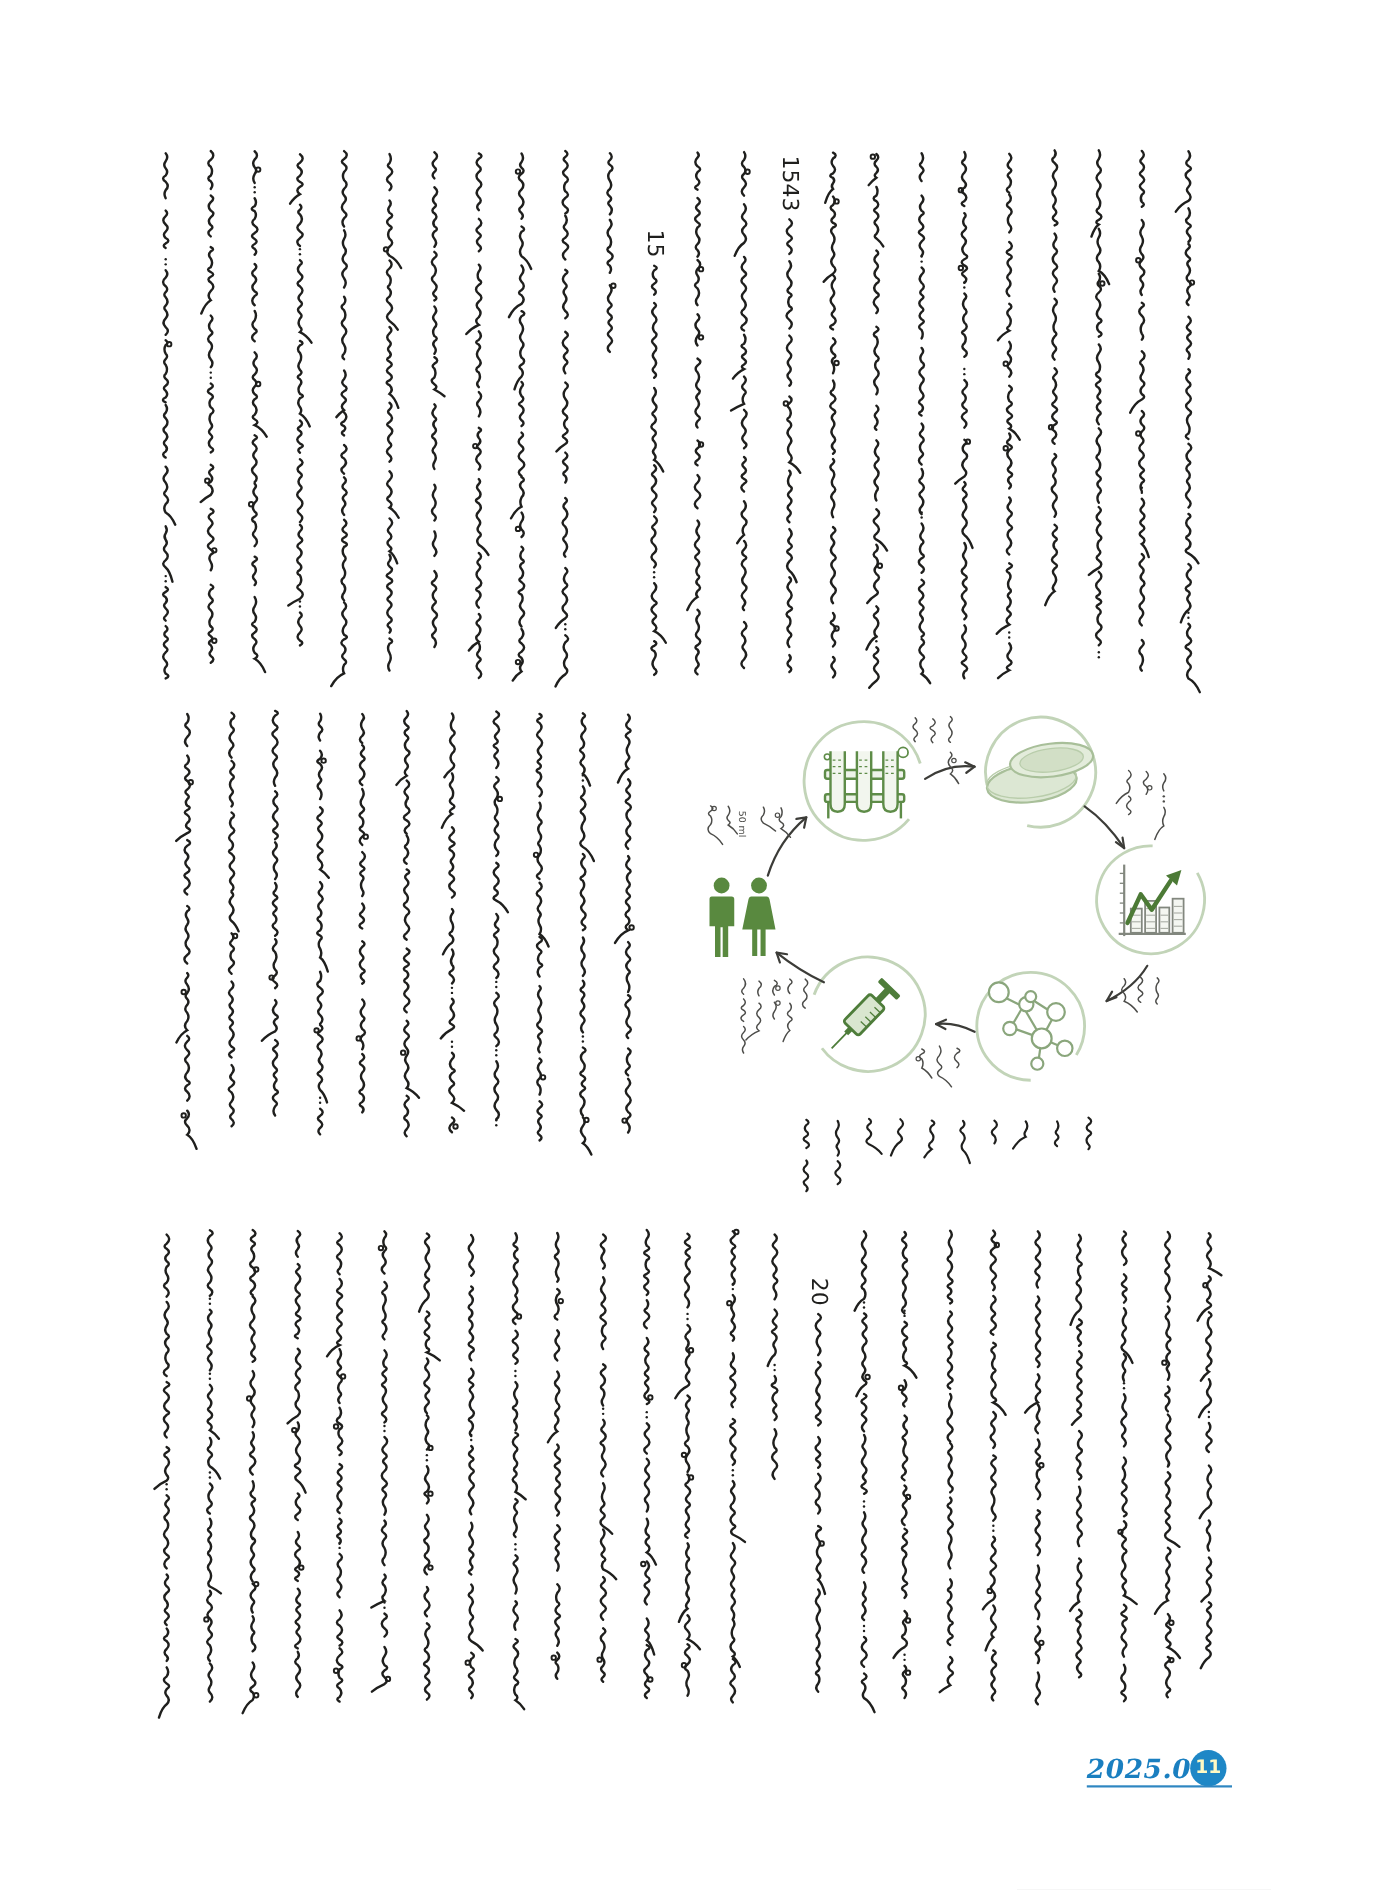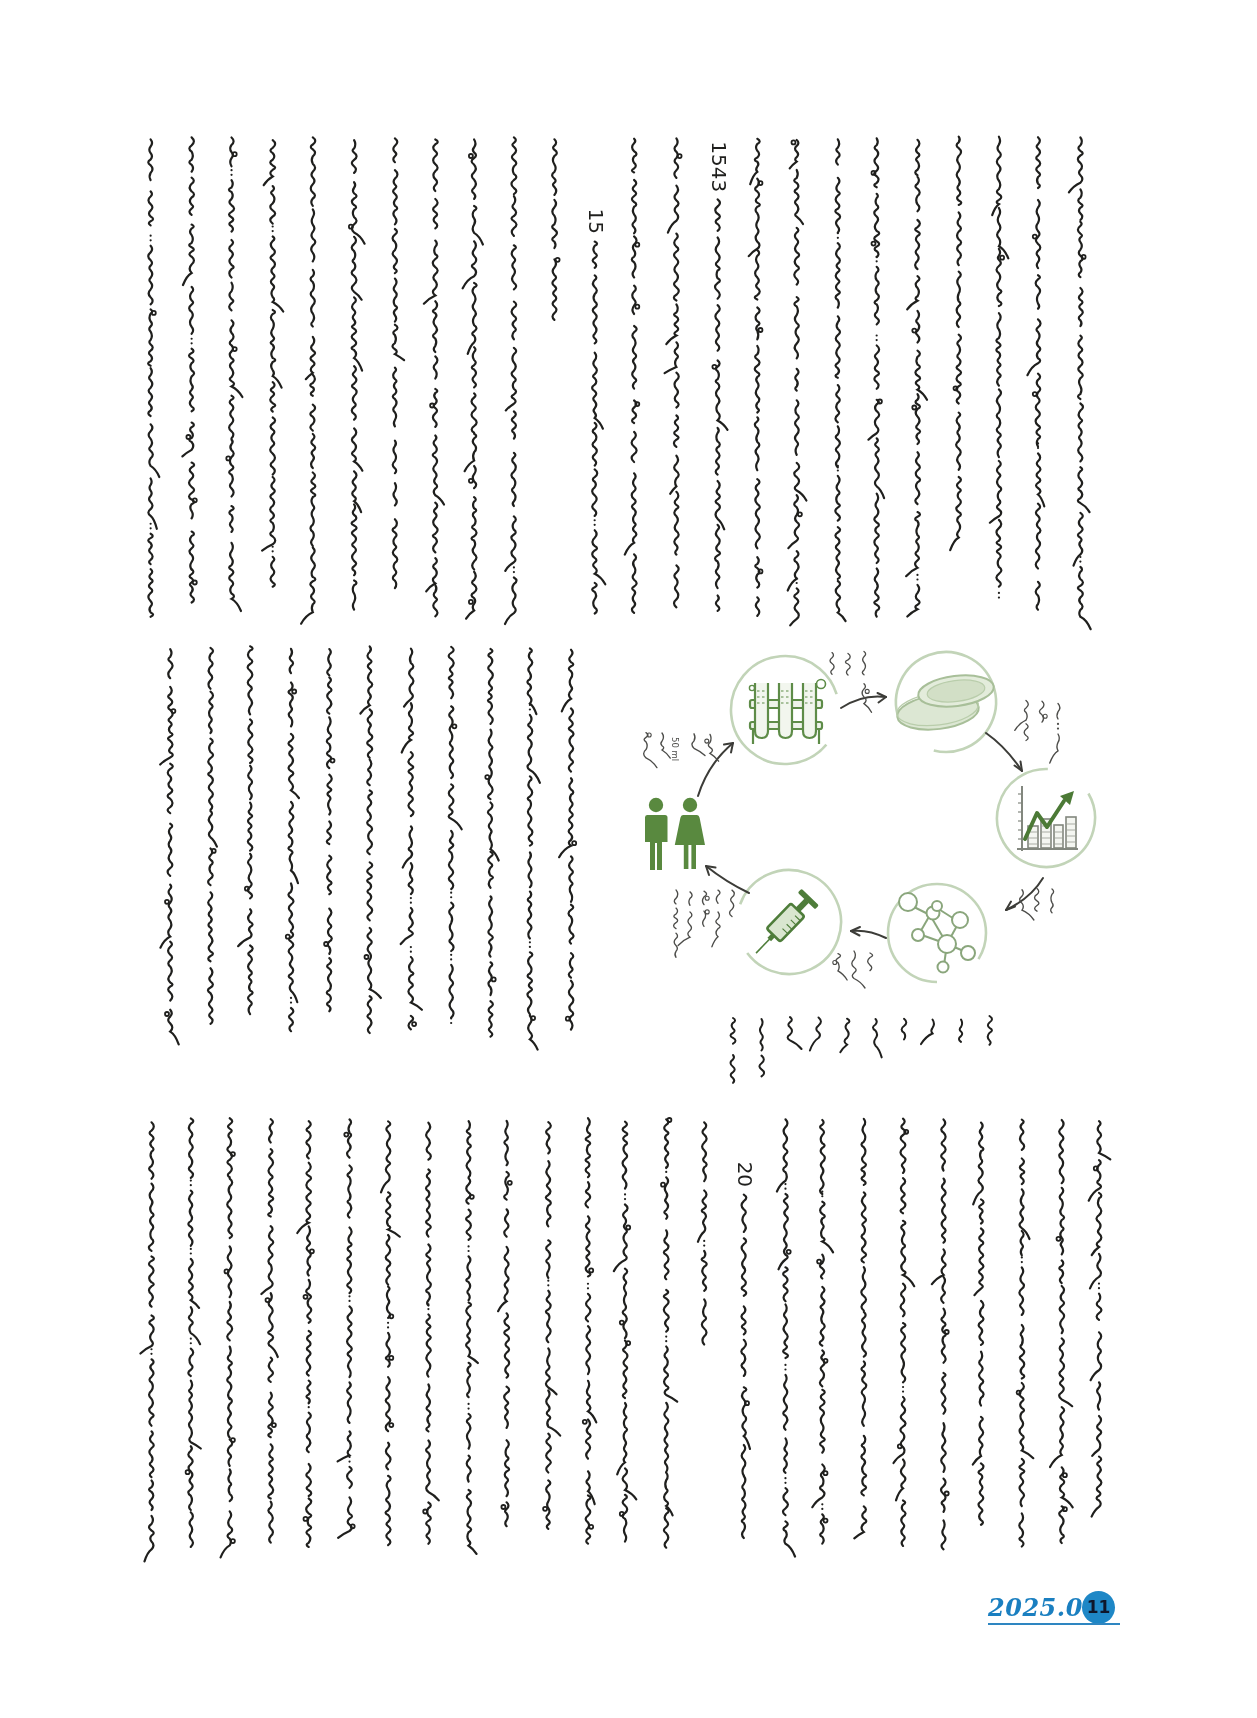--- a/index.html
+++ b/index.html
@@ -5,21 +5,21 @@
   html,body{margin:0;padding:0;background:#e8e8e8;}
   .page{position:relative;width:1257px;height:1718px;background:#ffffff;margin:0 auto;
         font-family:"DejaVu Sans", sans-serif;overflow:hidden;}
   svg{position:absolute;left:0;top:0;}
   svg text.num{font-family:"DejaVu Sans", sans-serif;font-size:20px;fill:#1f1f1d;}
   svg text.numsmall{font-family:"DejaVu Sans", sans-serif;font-size:8.5px;fill:#4c4c49;}
   .footer{position:absolute;left:988px;top:1594px;width:160px;height:40px;}
   .issue{display:inline-block;color:#1a7fc0;font-family:"DejaVu Serif", serif;
          font-style:italic;font-weight:700;font-size:24px;letter-spacing:0.5px;line-height:28px;}
   .badge{position:absolute;left:94px;top:-3px;width:33px;height:33px;border-radius:50%;
-         background:#1e87c6;color:#0f172a;text-align:center;line-height:33px;
+         background:#1e87c6;color:#fef9c3;text-align:center;line-height:33px;
          font-weight:700;font-size:17px;font-family:"DejaVu Sans", sans-serif;}
   .footer-rule{position:absolute;left:0;top:29px;width:132px;height:2px;background:#2e86c1;}
 </style>
 </head>
 <body>
 
 <div class="page">
 
   <svg id="art" width="1257" height="1718" viewBox="0 0 1257 1718">
 

